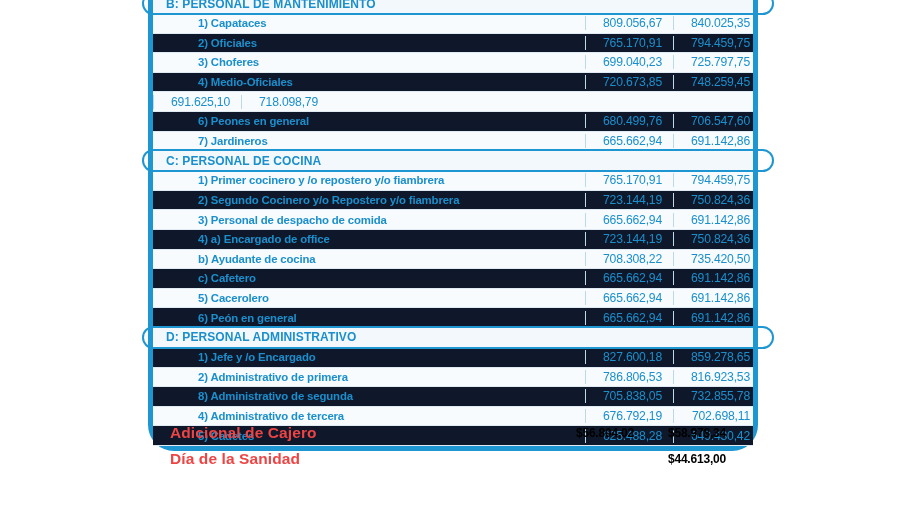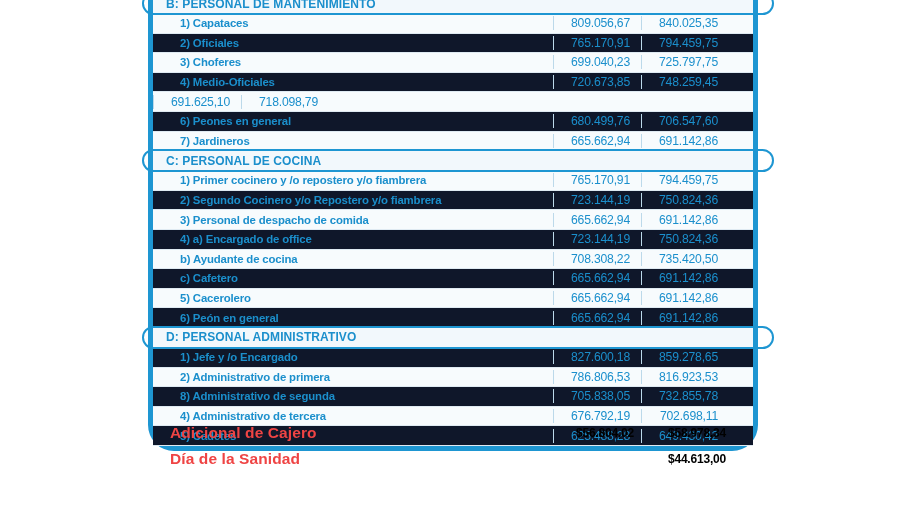--- a/index.html
+++ b/index.html
@@ -34,28 +34,29 @@
     display:flex;
     align-items:center;
     box-sizing:border-box;
     border-bottom:1px solid #dfeaf2;
     background:#0f172a;
   }
   .row:nth-child(even){background:#f7fbfd;}
 
   .row .label{
     flex:0 0 400px;
-    padding-left:27px;
+    padding-left:13px;
     box-sizing:border-box;
     color:#1b8fcc;
     font-size:11.4px;
     font-weight:bold;
     letter-spacing:-0.15px;
     white-space:nowrap;
     overflow:hidden;
+    margin-left:32px;
   }
   .row .num{
     flex:0 0 88px;
     box-sizing:border-box;
     text-align:right;
     padding-right:11px;
     color:#1b8fcc;
     font-size:12.2px;
     font-weight:normal;
     letter-spacing:-0.2px;

